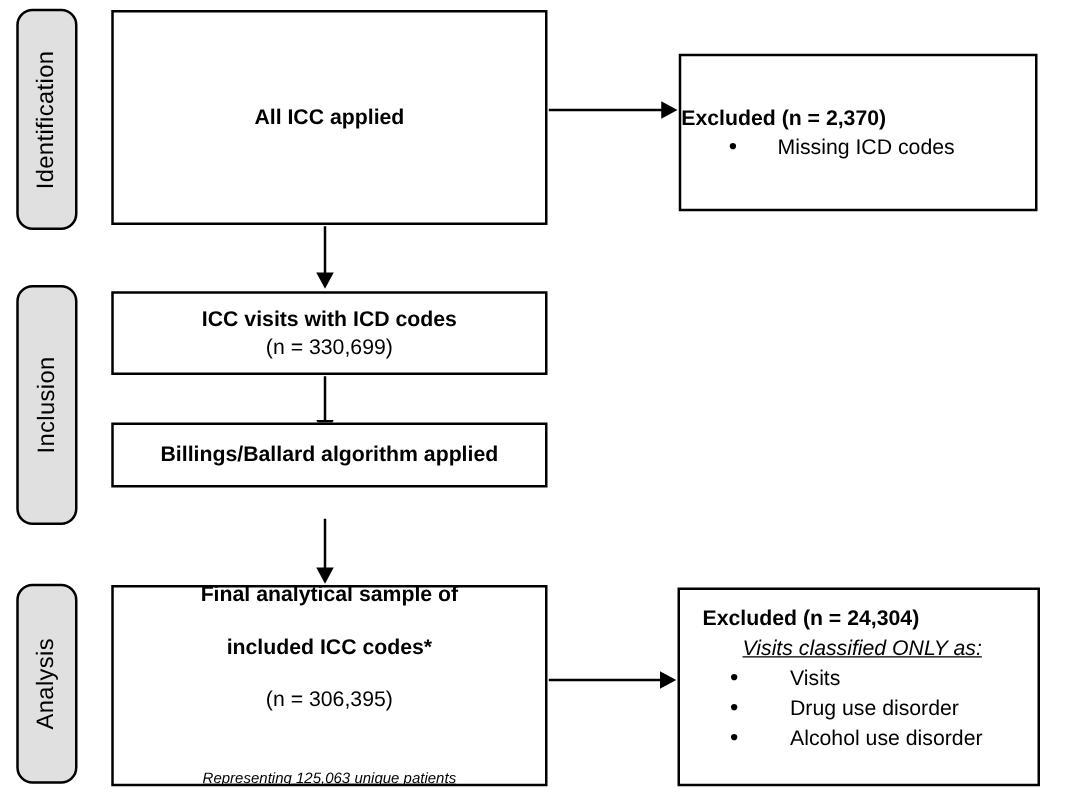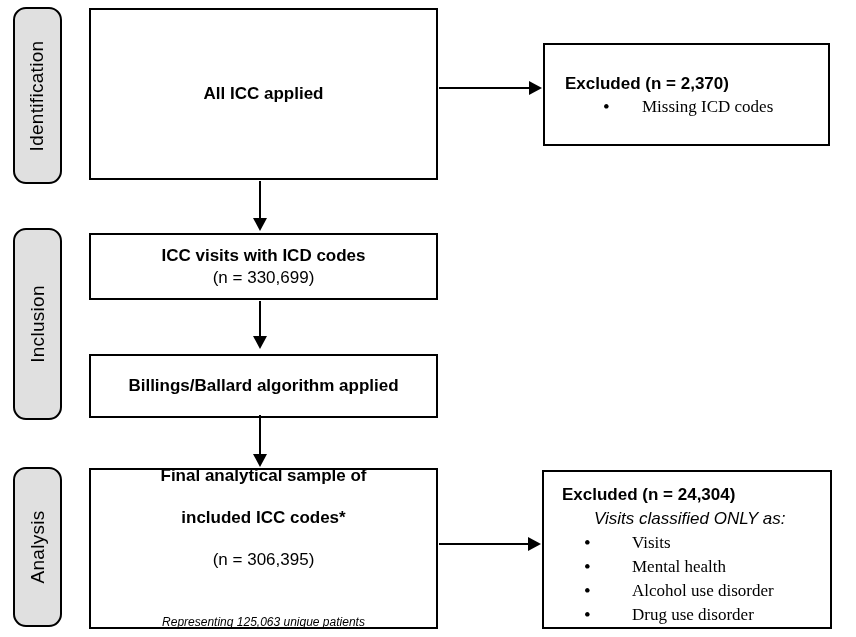--- a/index.html
+++ b/index.html
@@ -44,39 +44,38 @@
     width: 349px;
     display: flex;
     flex-direction: column;
     align-items: center;
     justify-content: center;
     text-align: center;
     font-size: 17px;
     line-height: 22px;
   }
   .bold { font-weight: bold; }
-  .italic { font-style: italic; }
+  .italic { font-style: italic; text-decoration: underline; }
   .note { margin-top: 20px; font-size: 12px; }
   
   .excl-box {
     font-size: 17px;
     line-height: 23px;
   }
   .excl1 {
-    left: 543px; top: 43px; width: 287px; height: 103px;
+    left: 543px; top: 43px; width: 287px; height: 126px;
     display: flex; flex-direction: column; justify-content: center;
-    padding-left: 20px;
   }
   .excl2 {
     left: 542px; top: 470px; width: 290px; height: 159px;
     padding: 11px 4px 0 18px;
     line-height: 24px;
   }
   .excl2 .subtitle { margin-left: 32px; }
-  .bullet-item { position: relative; padding-left: 70px; font-family: Liberation Serif, serif; }
+  .bullet-item { position: relative; padding-left: 70px; }
   .excl1 .bullet-item { padding-left: 77px; }
   .bullet-item::before {
     content: "\2022";
     position: absolute;
     font-size: 19px;
   }
   .excl1 .bullet-item::before { left: 38px; }
   .excl2 .bullet-item::before { left: 22px; }
   
   .varrow { position: absolute; width: 14px; }
@@ -143,21 +142,21 @@
   <div class="box main-box" style="top:233px; height:67px;justify-content:center;">
     <div class="bold">ICC visits with ICD codes</div>
     <div>(n = 330,699)</div>
   </div>
 
   <div class="varrow" style="left:253px; top:301px; height:48px;">
     <div class="line"></div>
     <div class="head"></div>
   </div>
 
-  <div class="box main-box" style="top:354px; height:64px;">
+  <div class="box main-box" style="top:338px; height:52px;">
     <div class="bold">Billings/Ballard algorithm applied</div>
   </div>
 
   <div class="varrow" style="left:253px; top:415px; height:52px;">
     <div class="line"></div>
     <div class="head"></div>
   </div>
 
   <div class="box main-box" style="top:468px; height:161px;gap:20px;">
     <div class="bold">Final analytical sample of</div>
@@ -168,18 +167,17 @@
 
   <div class="harrow" style="left:439px; top:537px; width:102px;">
     <div class="line"></div>
     <div class="head"></div>
   </div>
 
   <div class="box excl-box excl2">
     <div class="bold">Excluded (n = 24,304)</div>
     <div class="subtitle italic">Visits classified ONLY as:</div>
     <div class="bullet-item">Visits</div>
-    <div class="bullet-item">Mental health</div>
+    <div class="bullet-item">Drug use disorder</div>
     <div class="bullet-item">Alcohol use disorder</div>
-    <div class="bullet-item">Drug use disorder</div>
   </div>
 
 </div>
 
 </body></html>

